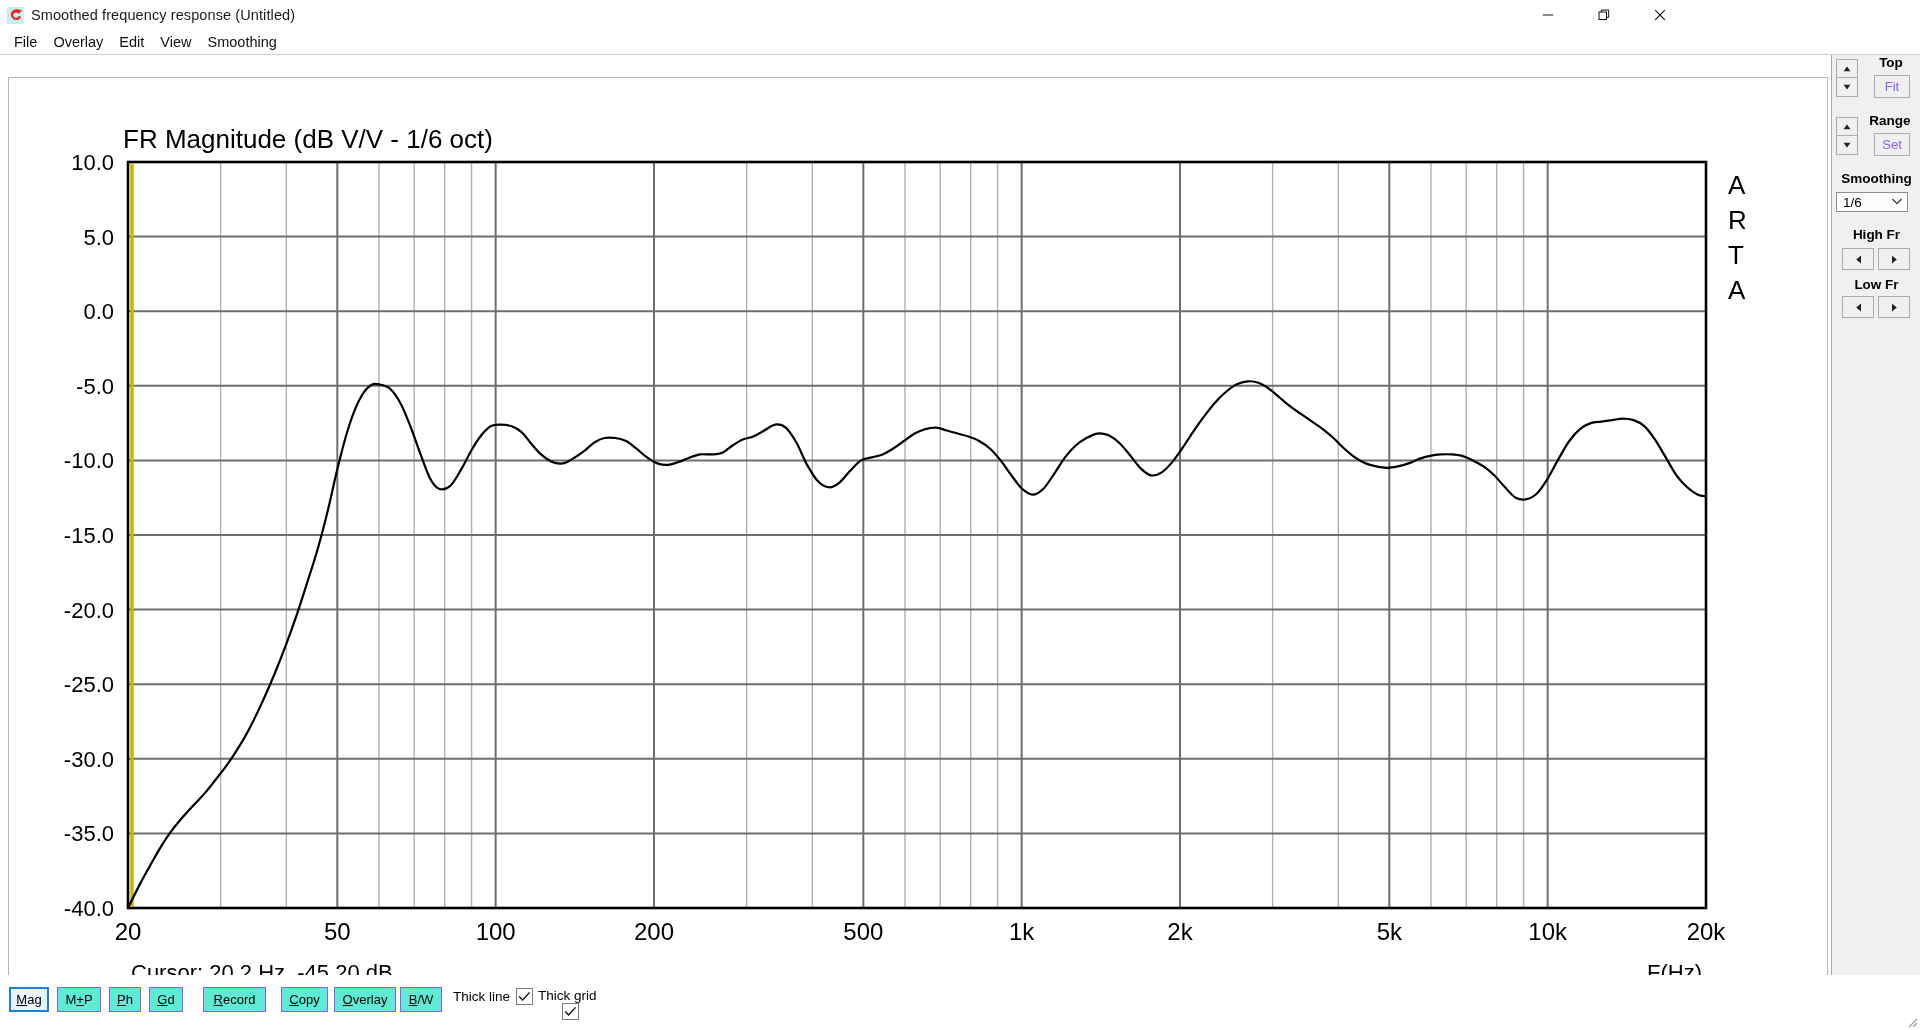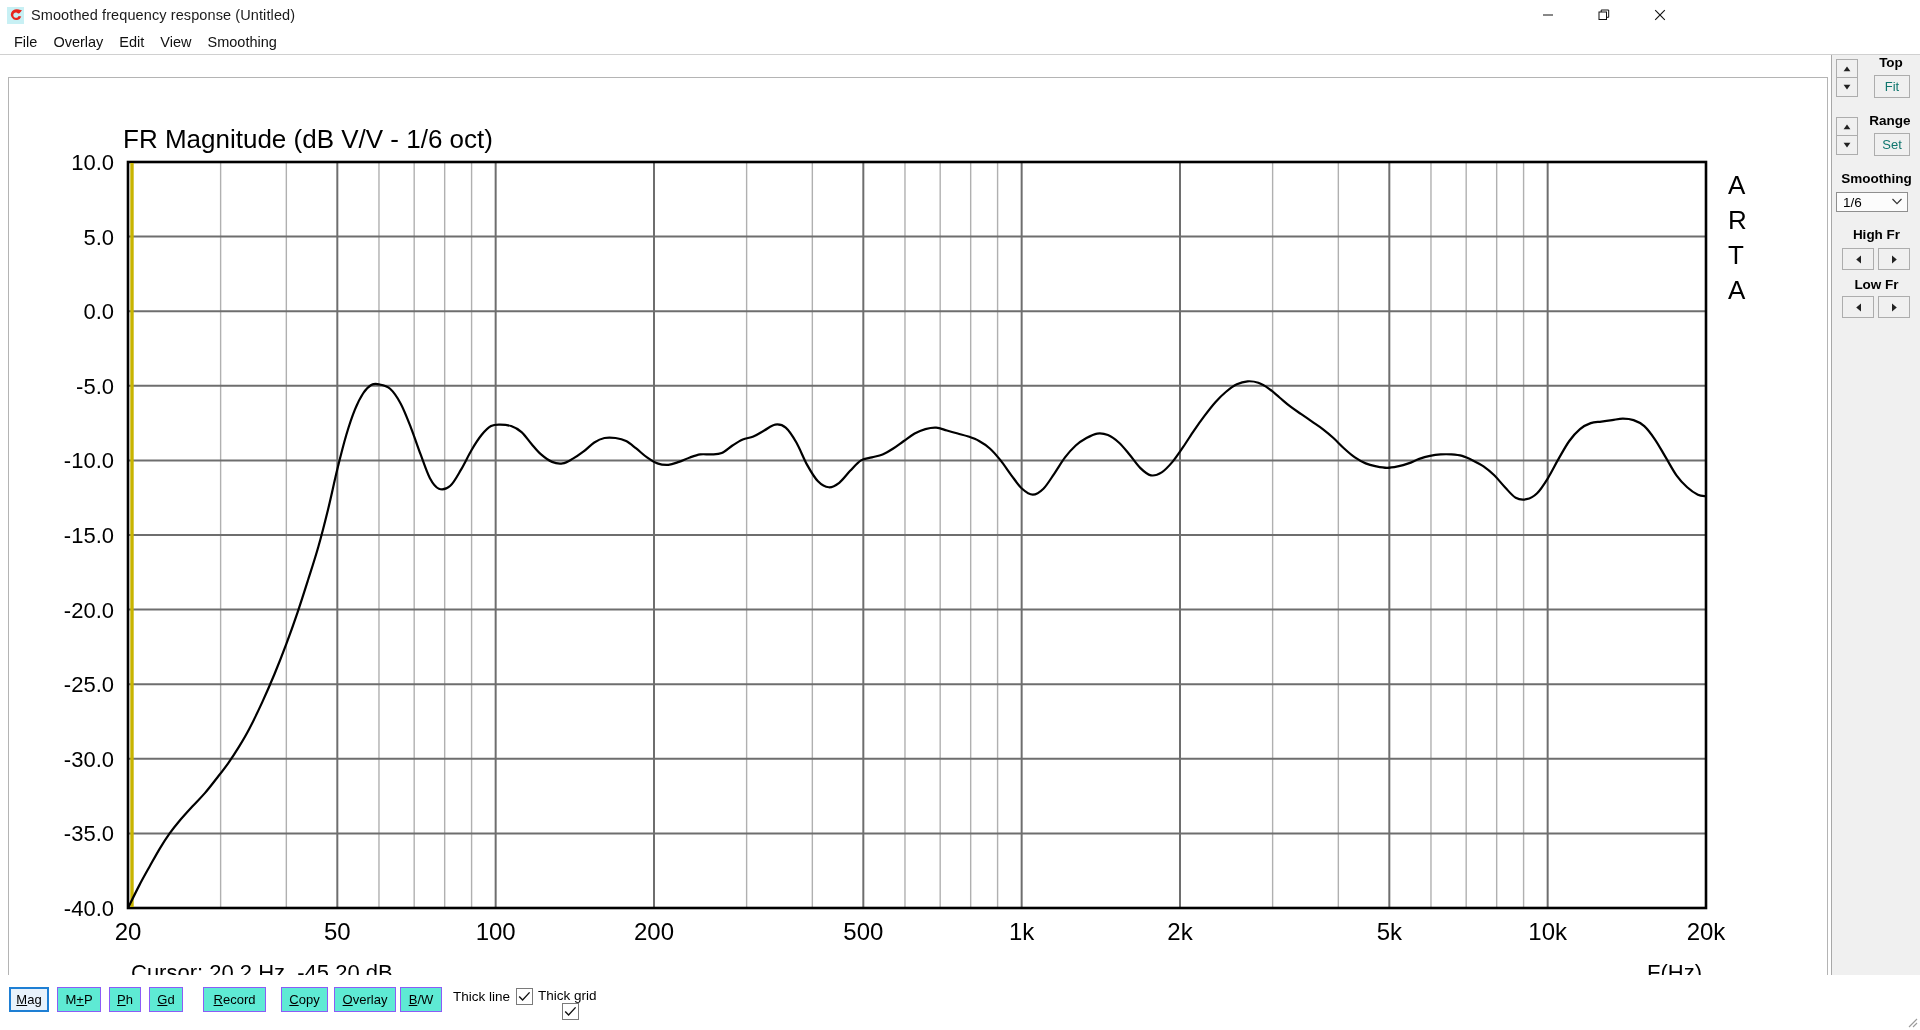--- a/index.html
+++ b/index.html
@@ -97,21 +97,21 @@
     width: 22px; height: 19px;
     background: #f0f0f0;
     border: 1px solid #adadad;
     display: flex; align-items: center; justify-content: center;
     cursor: default;
   }
   .spin-btn + .spin-btn { border-top: none; }
   .sq-btn {
     position: absolute;
     background: #f0f0f0; border: 1px solid #adadad;
-    font-size: 13px; color: #0f766e;
+    font-size: 13px; color: #8b5cf6;
     display: flex; align-items: center; justify-content: center;
     cursor: default;
   }
   .combo {
     position: absolute;
     background: #fcfcfc; border: 1px solid #8f8f8f;
     display: flex; align-items: center;
     font-size: 13.5px; color: #000;
     cursor: default;
   }

